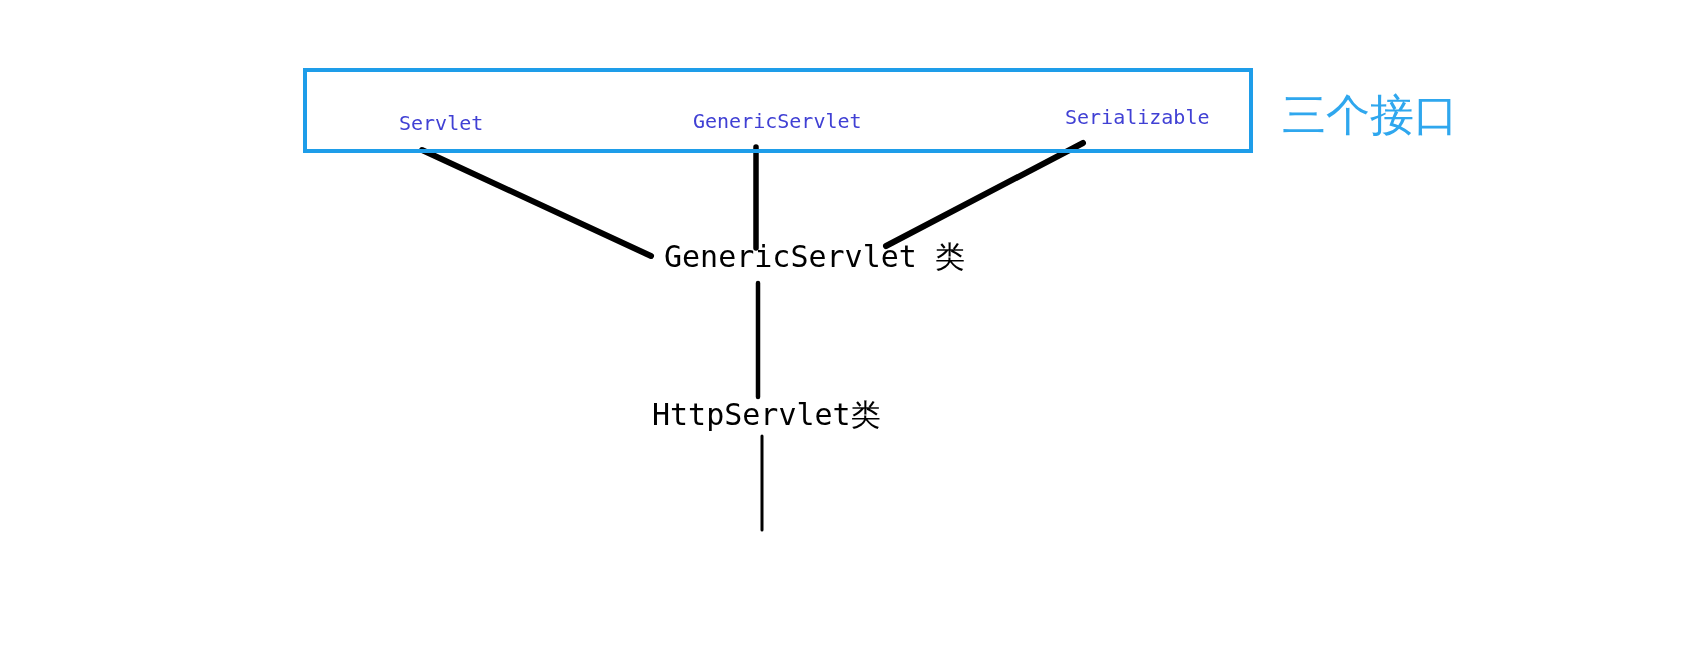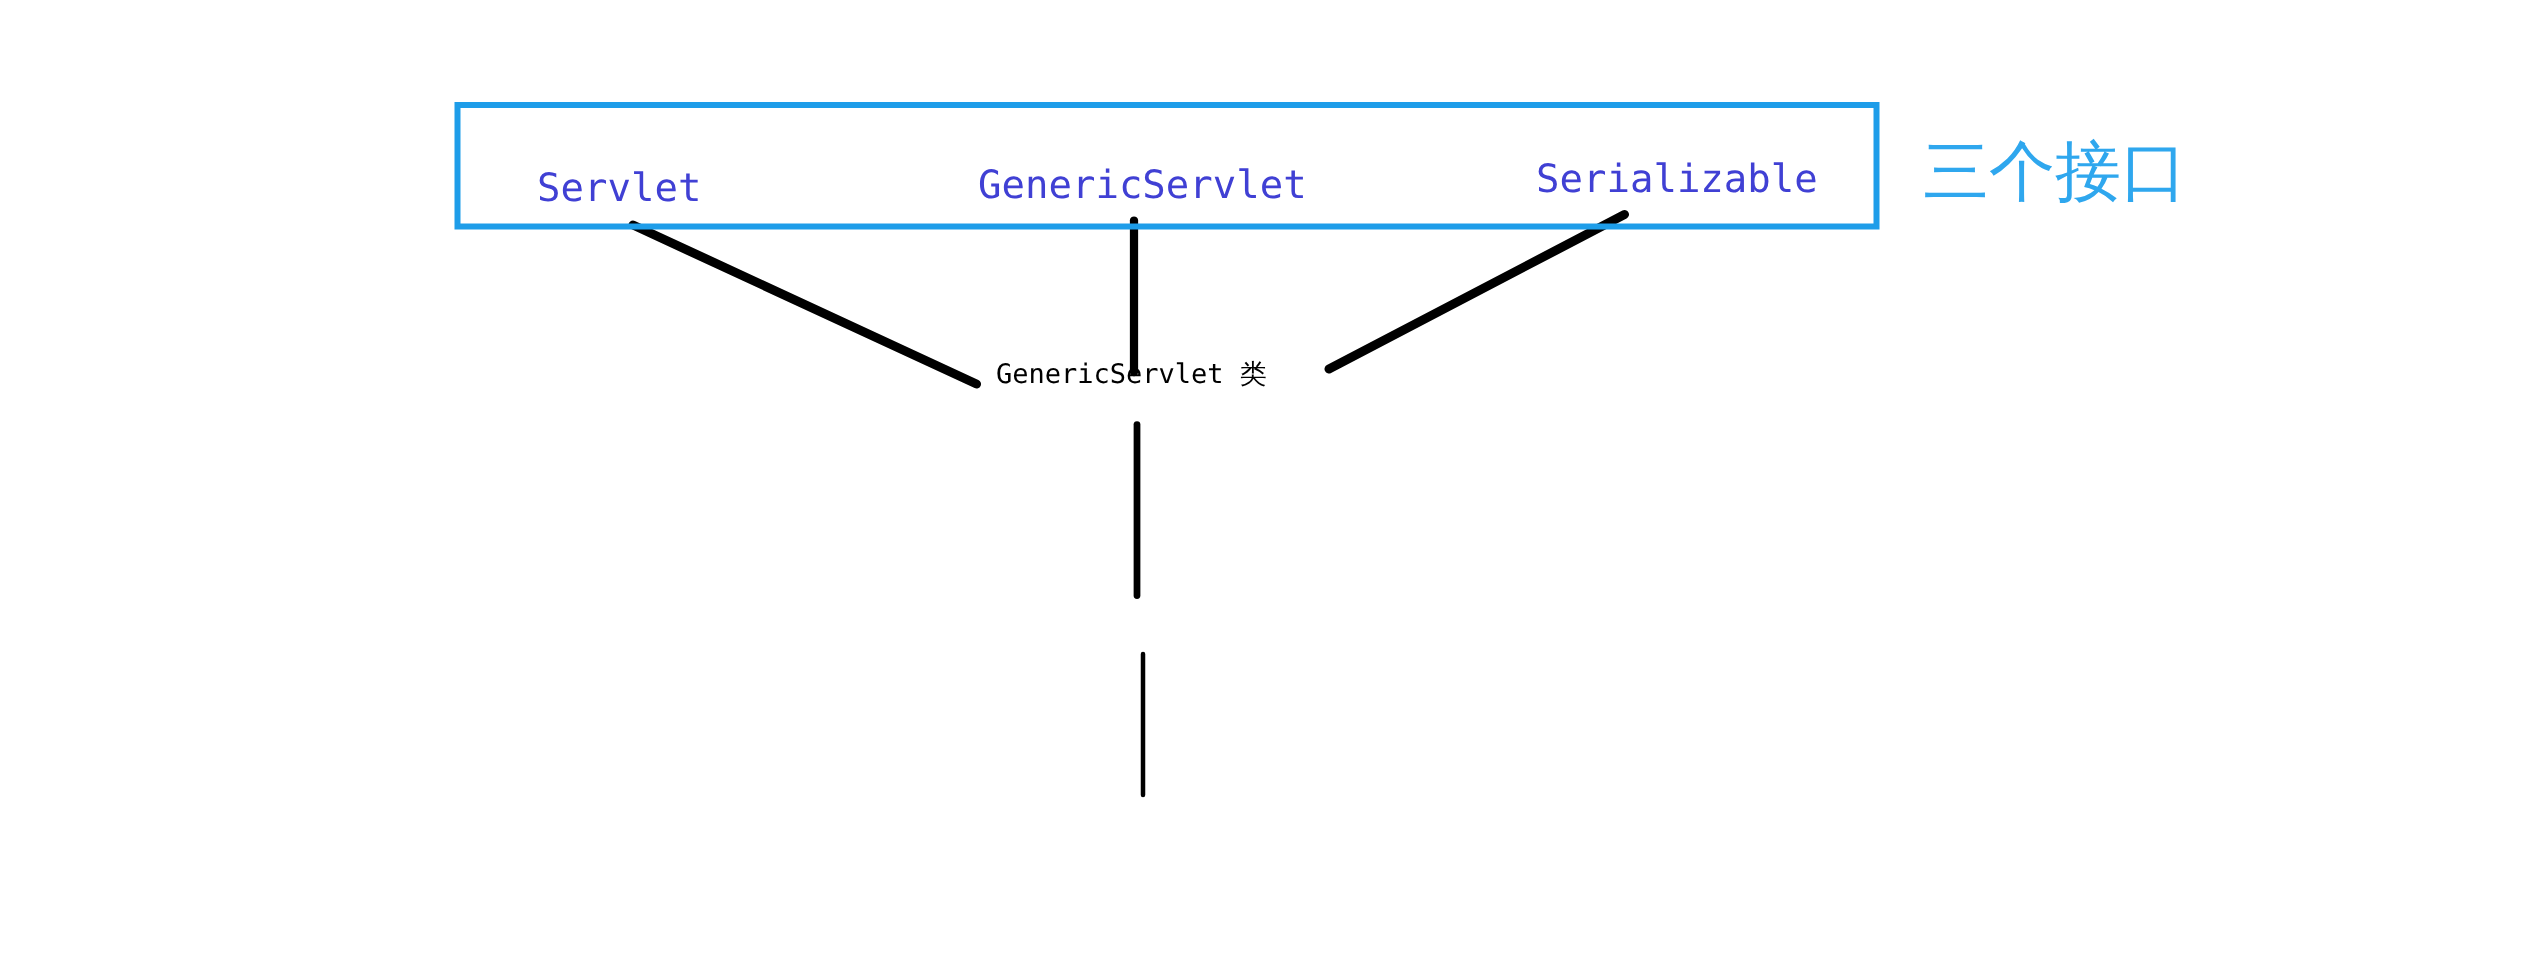--- a/index.html
+++ b/index.html
@@ -30,40 +30,41 @@
   .edges line { stroke: var(--line-color); stroke-linecap: round; }
   .ifbox {
     position: absolute;
     left: 303px; top: 68px;
     width: 950px; height: 85px;
     border: 4px solid var(--box-border);
     background: transparent;
   }
   .iface {
     position: absolute;
-    font-size: 26px;
+    font-size: 20px;
     line-height: 1.05;
     color: var(--interface-text);
     white-space: nowrap;
+    margin-left: 41px;
   }
   .iface-servlet        { left: 51px;  top: 41px; }
   .iface-servletconfig  { left: 345px; top: 39px; }
   .iface-serializable   { left: 717px; top: 35px; }
   .annotation {
     position: absolute;
     left: 1282px; top: 92px;
     font-family: "Liberation Sans", sans-serif;
     font-size: 44px;
     line-height: 1.05;
     color: var(--annotation-text);
     white-space: nowrap;
   }
   .classnode {
     position: absolute;
-    font-size: 18px;
+    font-size: 30px;
     line-height: 1.1;
     color: var(--class-text);
     white-space: nowrap;
   }
   .node-generic { left: 664px; top: 240px; }
   .node-http    { left: 652px; top: 398px; }
   .ellipse {
     position: absolute;
     left: 643px; top: 510px;
     width: 239px; height: 88px;
@@ -98,15 +99,16 @@
   <div class="ifbox">
     <span class="iface iface-servlet">Servlet</span>
     <span class="iface iface-servletconfig">GenericServlet</span>
     <span class="iface iface-serializable">Serializable</span>
   </div>
 
   <div class="annotation">三个接口</div>
 
   <div class="classnode node-generic">GenericServlet 类</div>
 
+  <div class="classnode node-http">HttpServlet类</div>
 
 
 </div>
 
 </body></html>

